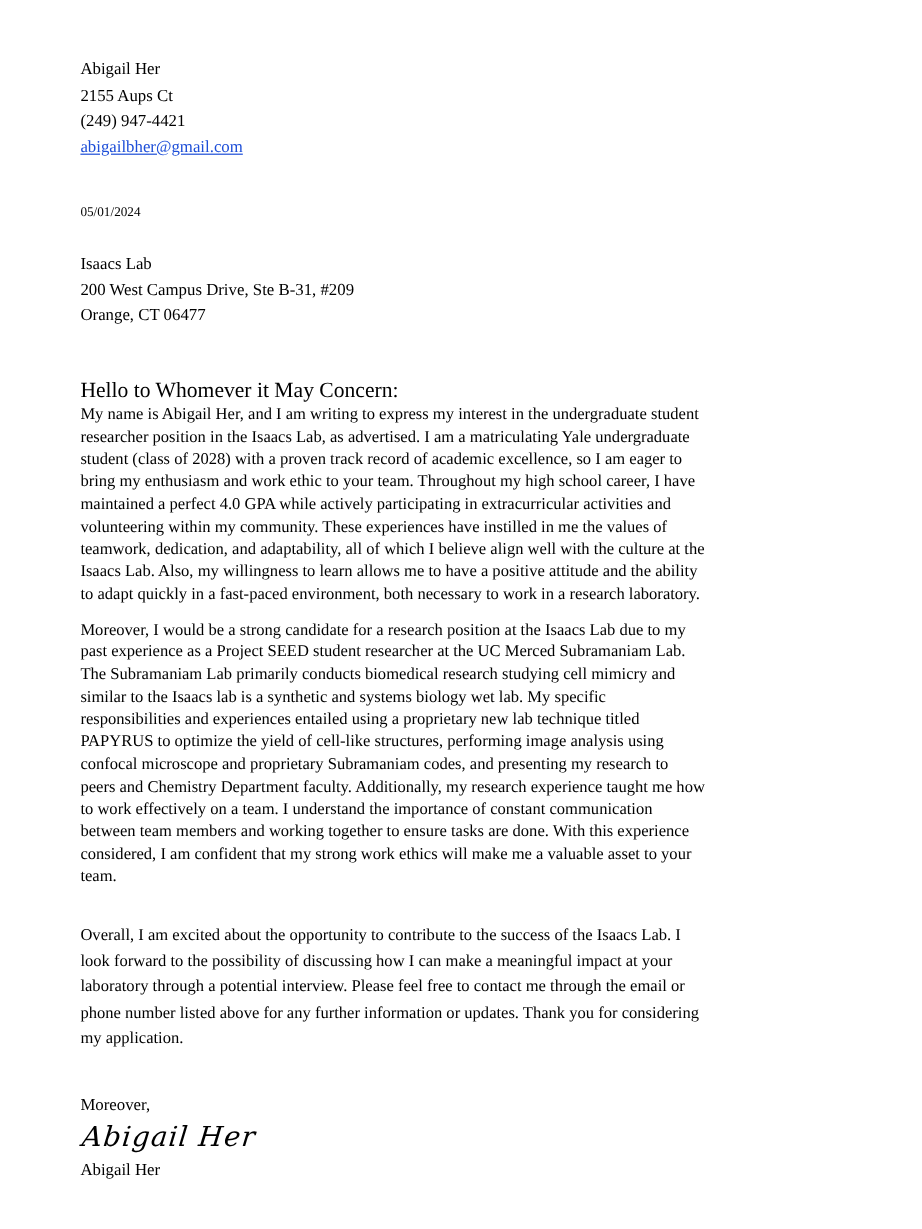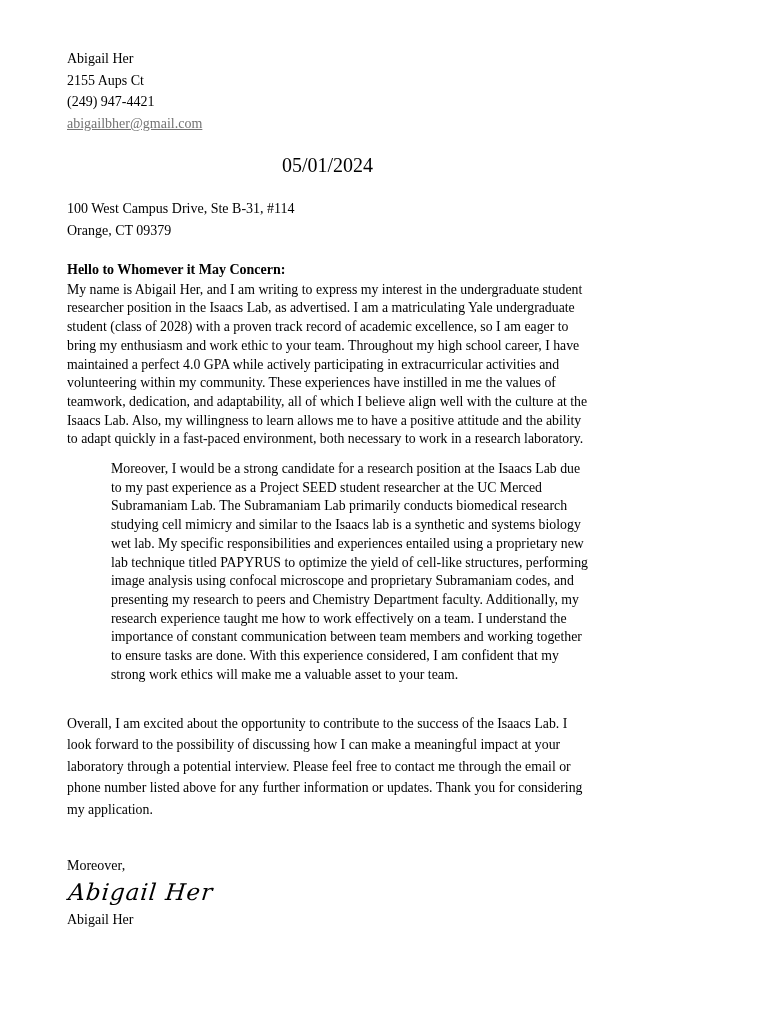--- a/index.html
+++ b/index.html
@@ -14,43 +14,42 @@
     overflow: hidden;
     position: relative;
   }
   .block { font-size: 13.8px; }
   .contact-block div,
   .recipient-block div {
     font-size: 14px;
     line-height: 21.6px;
   }
   .email-link {
-    color: #737373;
+    color: #1d4ed8;
     text-decoration: underline;
     cursor: pointer;
   }
   .date-line {
-    margin-top: 21px;
-    font-size: 20px;
+    margin-top: 33px;
+    font-size: 11px;
     line-height: 21.6px;
-    text-align: center;
   }
   .recipient-block { margin-top: 21px; }
   .salutation {
-    margin-top: 18px;
-    font-weight: bold;
-    font-size: 14px;
+    margin-top: 40px;
+    font-weight: normal;
+    font-size: 18px;
     line-height: 21.6px;
   }
   .body-paragraph {
     font-size: 13.8px;
     line-height: 18.7px;
     text-align: left;
   }
-  .body-paragraph.p2 { margin-top: 11px; margin-left: 44px; }
+  .body-paragraph.p2 { margin-top: 11px; }
   .body-paragraph.p3 { margin-top: 28px; line-height: 21.6px; }
   .valediction {
     margin-top: 36px;
     font-size: 14px;
     line-height: 20px;
   }
   .signature-script {
     font-family: "DejaVu Serif", serif;
     font-style: italic;
     font-size: 23px;
@@ -77,22 +76,23 @@
     <div>2155 Aups Ct</div>
     <div>(249) 947-4421</div>
     <div>
       <a class="email-link">abigailbher@gmail.com</a>
     </div>
   </div>
 
   <div class="date-line">05/01/2024</div>
 
   <div class="block recipient-block">
-    <div>100 West Campus Drive, Ste B-31, #114</div>
-    <div>Orange, CT 09379</div>
+    <div>Isaacs Lab</div>
+    <div>200 West Campus Drive, Ste B-31, #209</div>
+    <div>Orange, CT 06477</div>
   </div>
 
   <div class="salutation">Hello to Whomever it May Concern:</div>
 
   <p class="body-paragraph p1">My name is Abigail Her, and I am writing to express my interest in the undergraduate student researcher position in the Isaacs Lab, as advertised. I am a matriculating Yale undergraduate student (class of 2028) with a proven track record of academic excellence, so I am eager to bring my enthusiasm and work ethic to your team. Throughout my high school career, I have maintained a perfect 4.0 GPA while actively participating in extracurricular activities and volunteering within my community. These experiences have instilled in me the values of teamwork, dedication, and adaptability, all of which I believe align well with the culture at the Isaacs Lab. Also, my willingness to learn allows me to have a positive attitude and the ability to adapt quickly in a fast-paced environment, both necessary to work in a research laboratory.</p>
   <p class="body-paragraph p2">Moreover, I would be a strong candidate for a research position at the Isaacs Lab due to my past experience as a Project SEED student researcher at the UC Merced Subramaniam Lab. The Subramaniam Lab primarily conducts biomedical research studying cell mimicry and similar to the Isaacs lab is a synthetic and systems biology wet lab. My specific responsibilities and experiences entailed using a proprietary new lab technique titled PAPYRUS to optimize the yield of cell-like structures, performing image analysis using confocal microscope and proprietary Subramaniam codes, and presenting my research to peers and Chemistry Department faculty. Additionally, my research experience taught me how to work effectively on a team. I understand the importance of constant communication between team members and working together to ensure tasks are done. With this experience considered, I am confident that my strong work ethics will make me a valuable asset to your team.</p>
   <p class="body-paragraph p3">Overall, I am excited about the opportunity to contribute to the success of the Isaacs Lab. I look forward to the possibility of discussing how I can make a meaningful impact at your laboratory through a potential interview. Please feel free to contact me through the email or phone number listed above for any further information or updates. Thank you for considering my application.</p>
 
   <div class="valediction">Moreover,</div>
   <div class="signature-script">Abigail Her</div>

